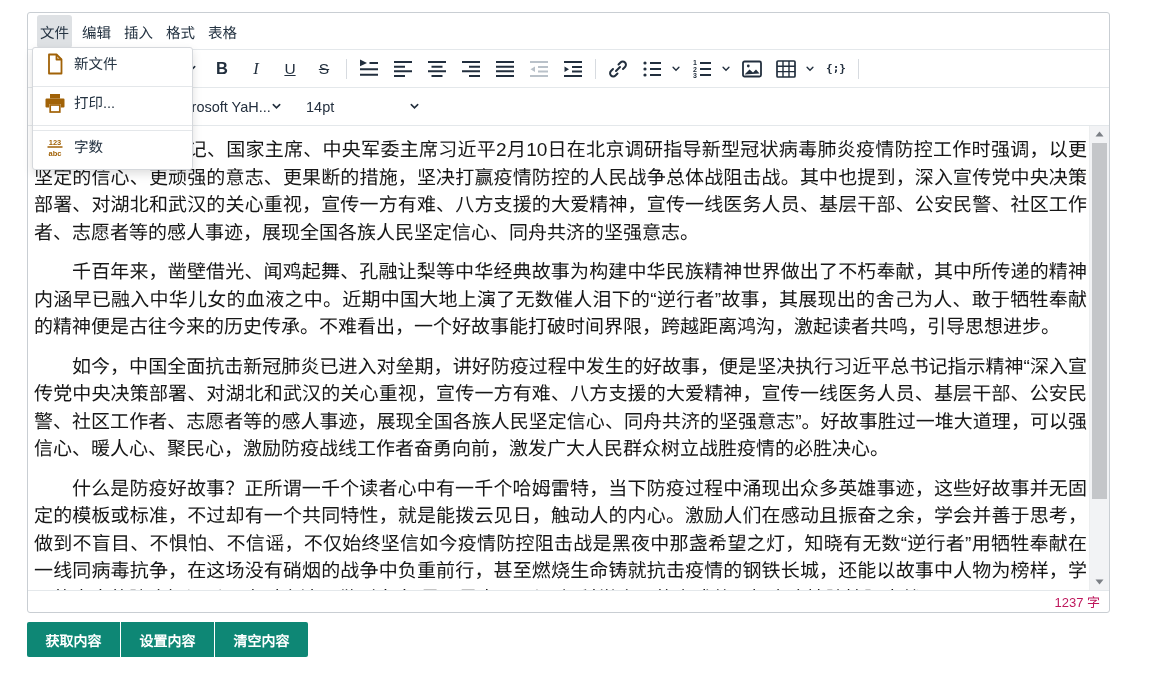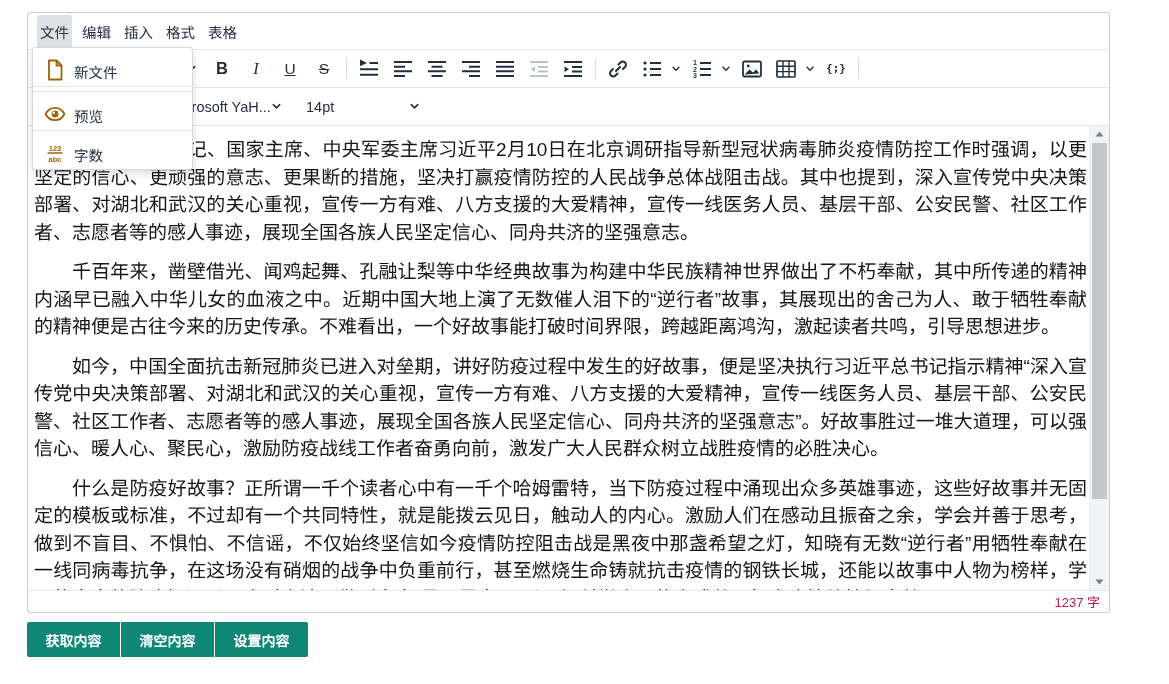--- a/index.html
+++ b/index.html
@@ -59,21 +59,21 @@
   
   .statusbar { height:22px; flex:none; border-top:1px solid #e4e8eb; display:flex;
     align-items:center; justify-content:flex-end; padding:0 9px;
     font-size:13px; color:#be185d; }
   .wordcount { cursor:pointer; }
 
   
   .file-menu { position:absolute; left:32px; top:47px; width:161px; background:#fff;
     border:1px solid #d5d8dc; border-radius:3px; box-shadow:0 4px 10px rgba(0,0,0,.13);
     padding:4px 0; z-index:20; }
-  .fm-item { height:30px; display:flex; align-items:flex-end; padding:0 10px;
+  .fm-item { height:30px; display:flex; align-items:flex-start; padding:0 10px;
     gap:7px; font-size:14.5px; color:#243342; cursor:pointer; white-space:nowrap; }
   .fm-icon { width:24px; height:24px; flex:none; display:flex; align-items:center;
     justify-content:center; color:#a16207; }
   .fm-shortcut { margin-left:auto; font-size:13px; color:#8e969e; }
   .fm-sep { height:1px; background:#e4e7ea; margin:4px 0; }
 
   
   .actions { position:absolute; left:27px; top:622px; display:flex; gap:1px; }
   .action-btn { width:93px; height:35px; border:none; background:#0e8775; color:#fff;
     font-size:14px; font-weight:600; display:flex; align-items:center;
@@ -267,41 +267,41 @@
   <div class="fm-item">
     <span class="fm-icon">
       <svg width="24" height="24" viewBox="0 0 24 24">
         <path d="M6 2.5h7.5l5 5v14H6z" fill="none" stroke="currentColor" stroke-width="1.8" stroke-linejoin="round"></path>
         <path d="M13.5 2.5v5h5" fill="none" stroke="currentColor" stroke-width="1.8" stroke-linejoin="round"></path>
       </svg>
     </span>
     <span>新文件</span>
   </div>
   <div class="fm-sep"></div>
+  <div class="fm-item">
+    <span class="fm-icon">
+      <svg width="24" height="24" viewBox="0 0 24 24">
+        <rect x="7" y="3" width="10" height="4.5" fill="currentColor"></rect>
+        <path d="M3.5 7.5h17a1 1 0 0 1 1 1v7a1 1 0 0 1-1 1h-2.7v-3.5H6.2v3.5H3.5a1 1 0 0 1-1-1v-7a1 1 0 0 1 1-1z" fill="currentColor"></path>
+        <rect x="7.2" y="14" width="9.6" height="7" fill="#fff" stroke="currentColor" stroke-width="1.7"></rect>
+      </svg>
+    </span>
+    <span>打印...</span>
+  </div>
+  <div class="fm-sep"></div>
   <div class="fm-sep"></div>
   <div class="fm-item">
     <span class="fm-icon">
       <svg width="24" height="24" viewBox="0 0 24 24">
-        <path d="M12 5.8c4.4 0 7.9 3 9.4 6.2-1.5 3.2-5 6.2-9.4 6.2S4.1 15.2 2.6 12C4.1 8.8 7.6 5.8 12 5.8z" fill="none" stroke="currentColor" stroke-width="1.8"></path>
-        <circle cx="12" cy="12" r="3.4" fill="currentColor"></circle>
-        <circle cx="10.7" cy="10.7" r="1.2" fill="#fff"></circle>
-      </svg>
-    </span>
-    <span>预览</span>
-  </div>
-  <div class="fm-sep"></div>
-  <div class="fm-item">
-    <span class="fm-icon">
-      <svg width="24" height="24" viewBox="0 0 24 24">
         <text x="12" y="9.5" font-size="7.5" font-weight="bold" text-anchor="middle" fill="currentColor">123</text>
         <path d="M4.5 12h15" stroke="currentColor" stroke-width="1.5"></path>
         <text x="12" y="21" font-size="7.5" font-weight="bold" text-anchor="middle" fill="currentColor">abc</text>
       </svg>
     </span>
     <span>字数</span>
   </div>
 </div>
 
 <div class="actions">
   <button class="action-btn">获取内容</button>
+  <button class="action-btn">设置内容</button>
   <button class="action-btn">清空内容</button>
-  <button class="action-btn">设置内容</button>
 </div>
 
 </body></html>

